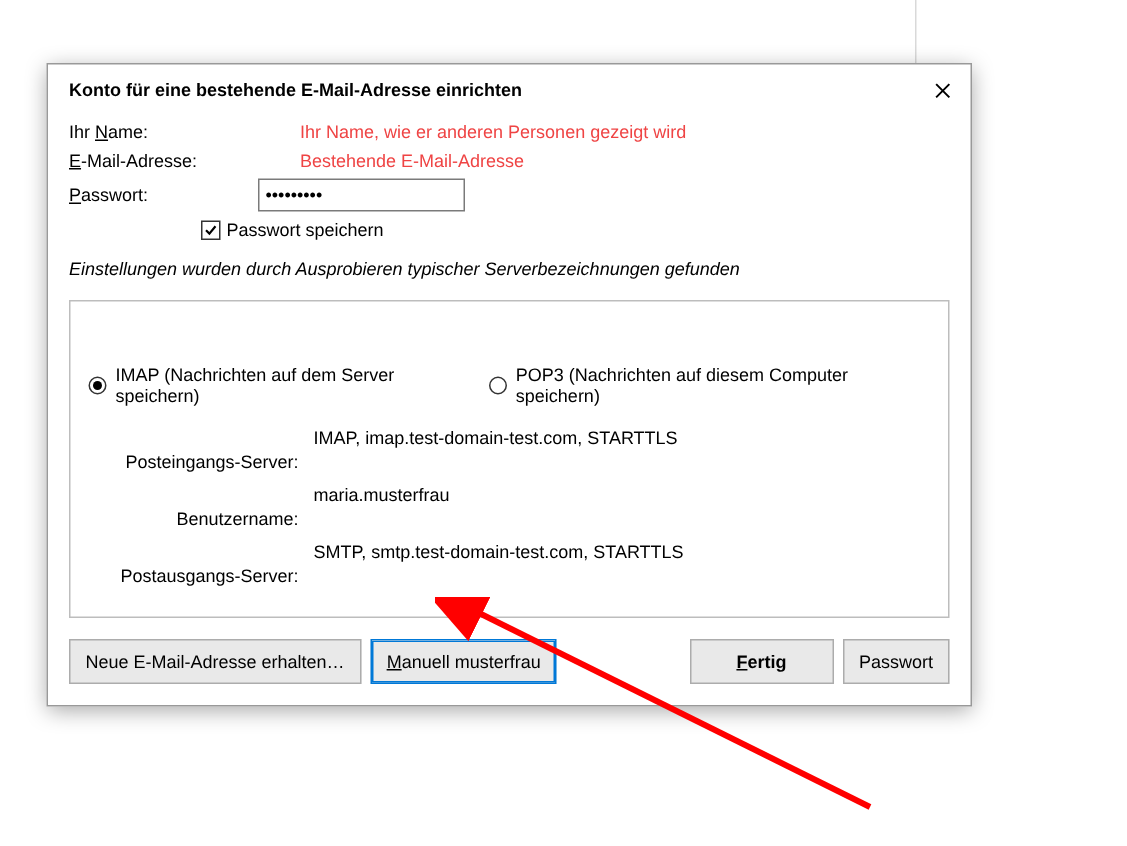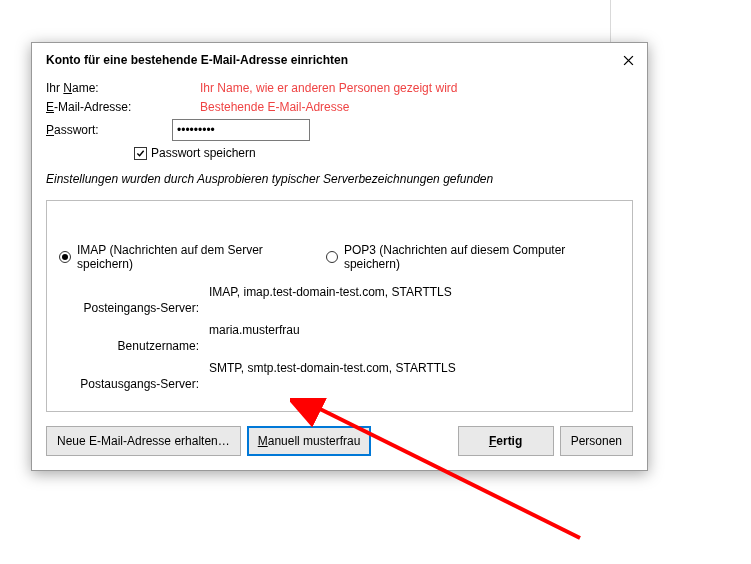--- a/index.html
+++ b/index.html
@@ -243,21 +243,21 @@
           <span></span>
           <span class="ul">M</span>
           <span>anuell musterfrau</span>
         </span>
       <span class="spacer"></span>
       <span class="btn" style="min-width:74px;font-weight:600">
           <span></span>
           <span class="ul">F</span>
           <span>ertig</span>
         </span>
-      <span class="btn">Personen</span>
+      <span class="btn">Passwort</span>
     </div>
 
   </div>
 </div>
 
 <svg class="arrow-svg" width="320" height="160">
   <defs>
     <marker id="ah" markerWidth="14" markerHeight="14" refX="2" refY="5" orient="auto">
       <path d="M0,0 L12,5 L0,10 Z" fill="#ff0000"></path>
     </marker>

